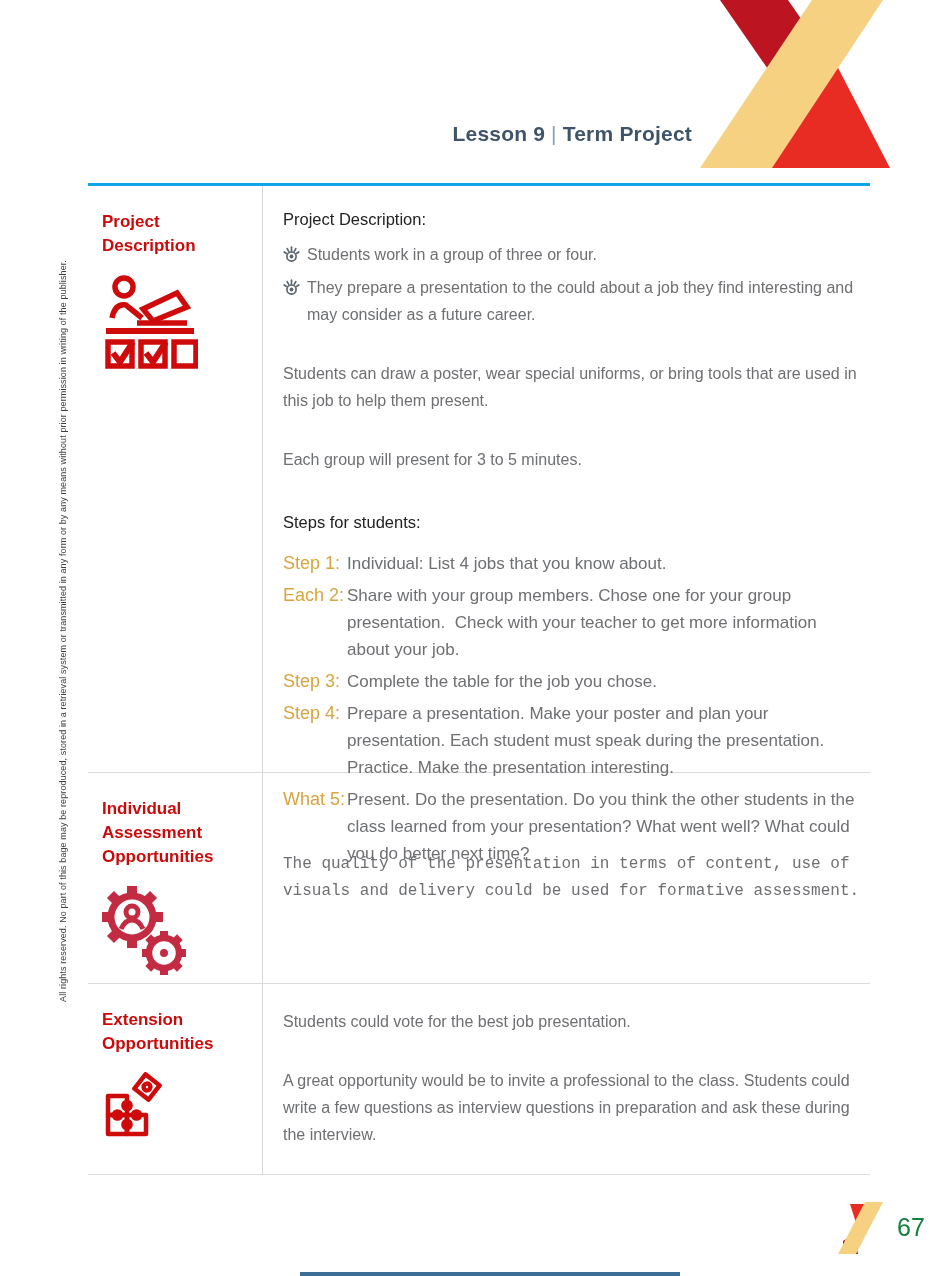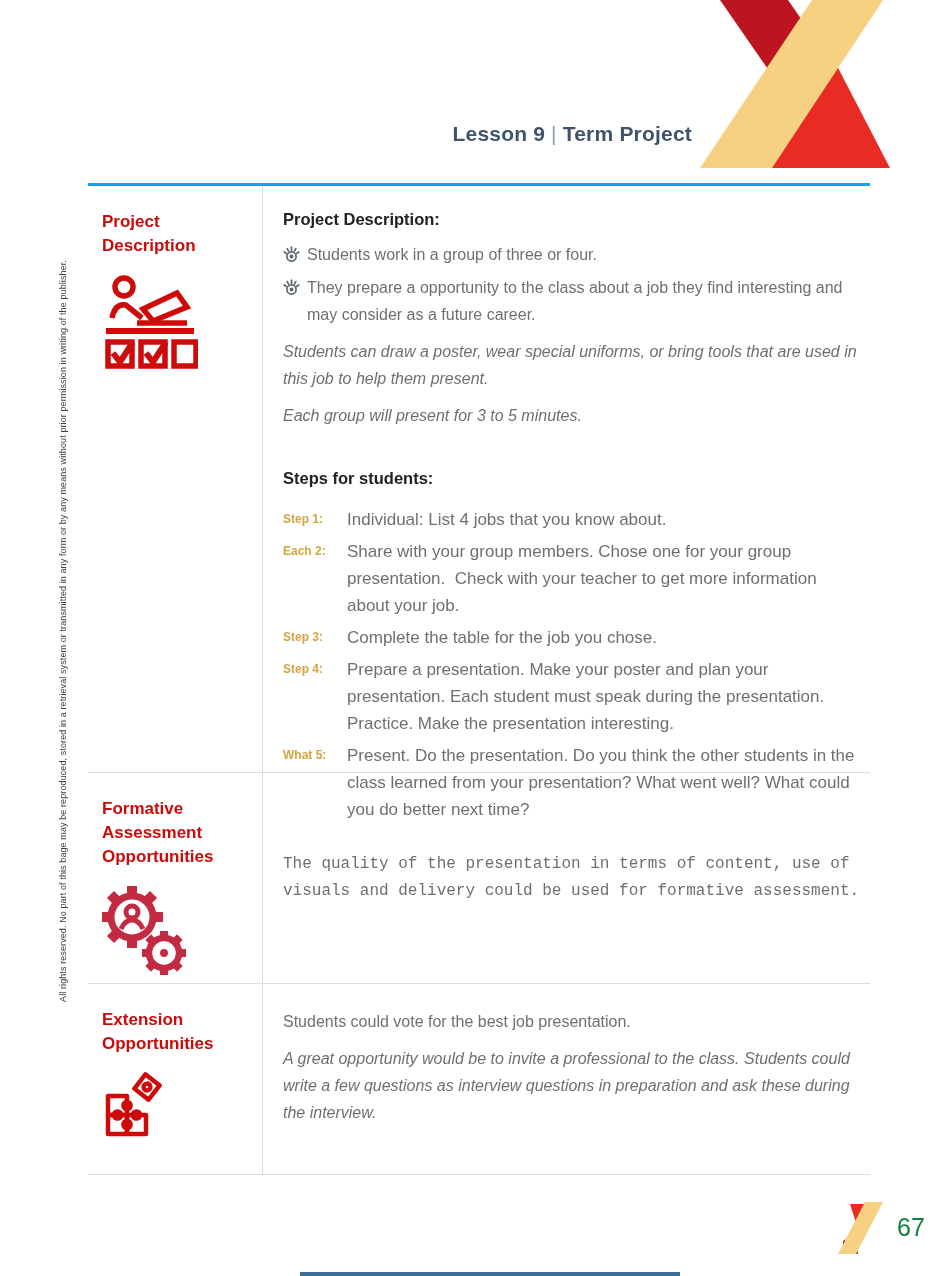--- a/index.html
+++ b/index.html
@@ -42,30 +42,30 @@
     padding:24px 10px 0 14px;
   }
   .cell-right { flex:1; padding:24px 8px 0 20px; }
   .row-formative .cell-right { display:flex; align-items:center; padding-top:0;font-family:Liberation Mono, monospace; }
   .red-label {
     color:#cb0a0a; font-weight:bold; font-size:17px; line-height:24px;
     margin-bottom:16px; max-width:130px;
   }
   .left-icon { display:block; }
   
-  .dark-heading { color:#222222; font-weight:bold; font-size:16.5px; margin-bottom:12px; }
+  .dark-heading { color:#222222; font-weight:normal; font-size:16.5px; margin-bottom:12px; }
   .body-text { font-size:16px; line-height:27px; color:#6d6f72; }
   .bullet { display:flex; align-items:flex-start; margin-bottom:6px; }
   .bullet .eye { flex:0 0 24px; padding-top:5px; }
-  .para { margin-top:10px;font-style:italic; }
+  .para { margin-top:32px; }
   .steps-heading { margin-top:40px; margin-bottom:18px; }
   .step { display:flex; margin-bottom:5px; }
   .step-label {
-    flex:0 0 64px; color:#d7a440; font-weight:bold;
-    font-size:12px; line-height:27px;
+    flex:0 0 64px; color:#d7a440; font-weight:normal;
+    font-size:18px; line-height:27px;
   }
   .step-text { flex:1; font-size:17px; line-height:27px; white-space:pre-wrap; }
   
   .logo-bottom { position:absolute; left:838px; top:1202px; width:50px; height:52px; }
   .page-number {
     position:absolute; left:897px; top:1213px;
     font-size:25px; color:#15803d;
   }
   .bottom-rule {
     position:absolute; left:300px; bottom:0; width:380px; height:4px;
@@ -134,21 +134,21 @@
               <circle cx="8.5" cy="10.5" r="4.6"></circle>
               <line x1="8.5" y1="1.2" x2="8.5" y2="4.2"></line>
               <line x1="4.2" y1="2.6" x2="5.6" y2="5.2"></line>
               <line x1="12.8" y1="2.6" x2="11.4" y2="5.2"></line>
               <line x1="1.2" y1="6" x2="3.5" y2="7.4"></line>
               <line x1="15.8" y1="6" x2="13.5" y2="7.4"></line>
             </g>
             <circle cx="8.5" cy="10.5" r="1.9" fill="#5b6670"></circle>
           </svg>
         </span>
-        <span class="body-text">They prepare a opportunity to the class about a job they find interesting and may consider as a future career.</span>
+        <span class="body-text">They prepare a presentation to the could about a job they find interesting and may consider as a future career.</span>
       </div>
 
       <p class="body-text para">Students can draw a poster, wear special uniforms, or bring tools that are used in this job to help them present.</p>
       <p class="body-text para">Each group will present for 3 to 5 minutes.</p>
 
       <div class="dark-heading steps-heading">Steps for students:</div>
 
       <div class="step">
         <span class="step-label">Step 1:</span>
         <span class="step-text">Individual: List 4 jobs that you know about.</span>
@@ -167,21 +167,21 @@
       </div>
       <div class="step">
         <span class="step-label">What 5:</span>
         <span class="step-text">Present. Do the presentation. Do you think the other students in the class learned from your presentation? What went well? What could you do better next time?</span>
       </div>
     </div>
   </div>
 
   <div class="row row-formative">
     <div class="cell-left">
-      <div class="red-label">Formative Assessment Opportunities</div>
+      <div class="red-label">Individual Assessment Opportunities</div>
       <svg class="left-icon" width="86" height="92" viewBox="0 0 86 92" aria-hidden="true">
         <g fill="none" stroke="#c32b43" stroke-width="7">
           <g>
             <circle cx="30" cy="32" r="21"></circle>
             <rect x="25" y="1" width="10" height="9" fill="#c32b43" stroke="none"></rect>
             <rect x="25" y="54" width="10" height="9" fill="#c32b43" stroke="none"></rect>
             <rect x="-1" y="27" width="9" height="10" fill="#c32b43" stroke="none"></rect>
             <rect x="52" y="27" width="9" height="10" fill="#c32b43" stroke="none"></rect>
             <rect x="7" y="8" width="10" height="10" fill="#c32b43" stroke="none" transform="rotate(45 12 13)"></rect>
             <rect x="43" y="8" width="10" height="10" fill="#c32b43" stroke="none" transform="rotate(45 48 13)"></rect>

